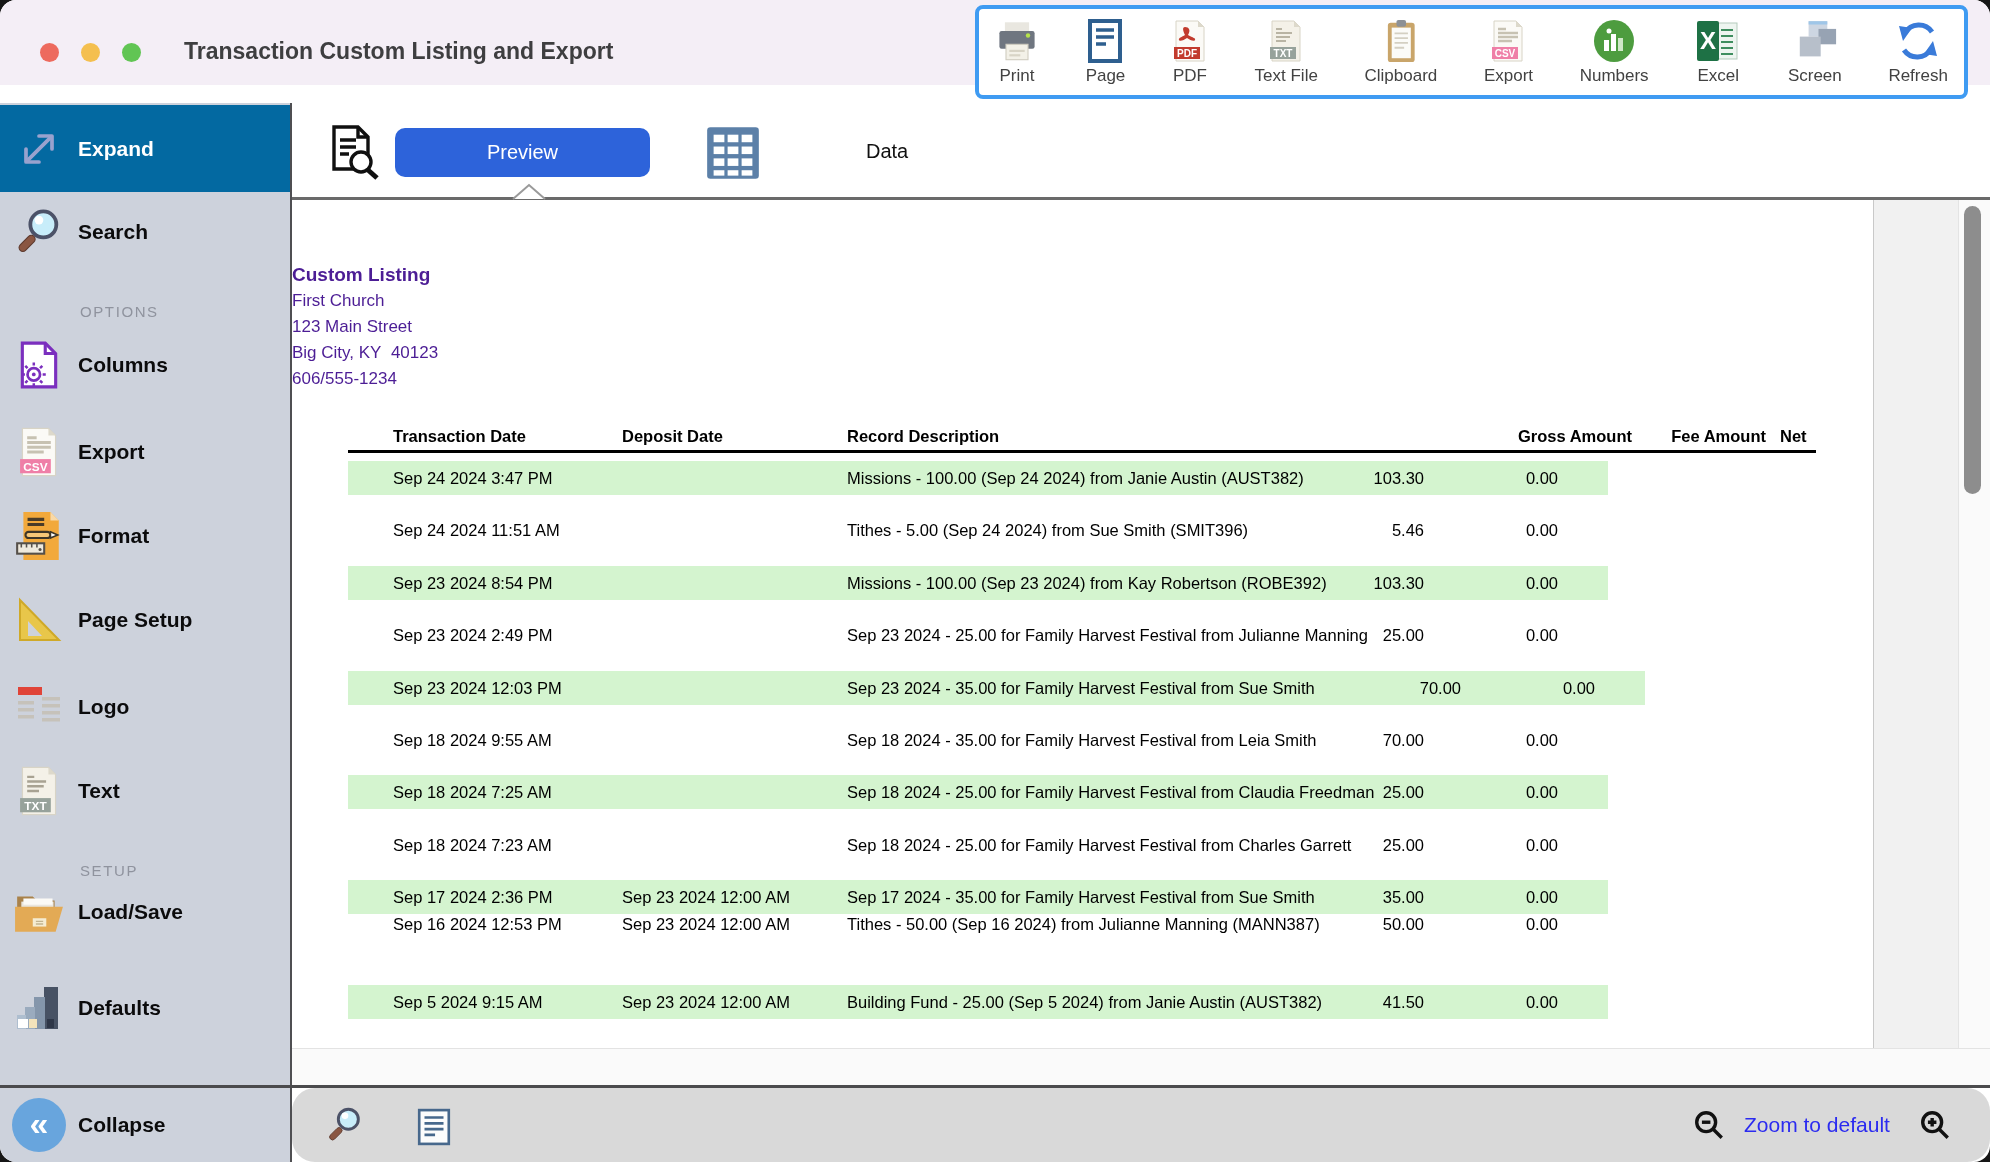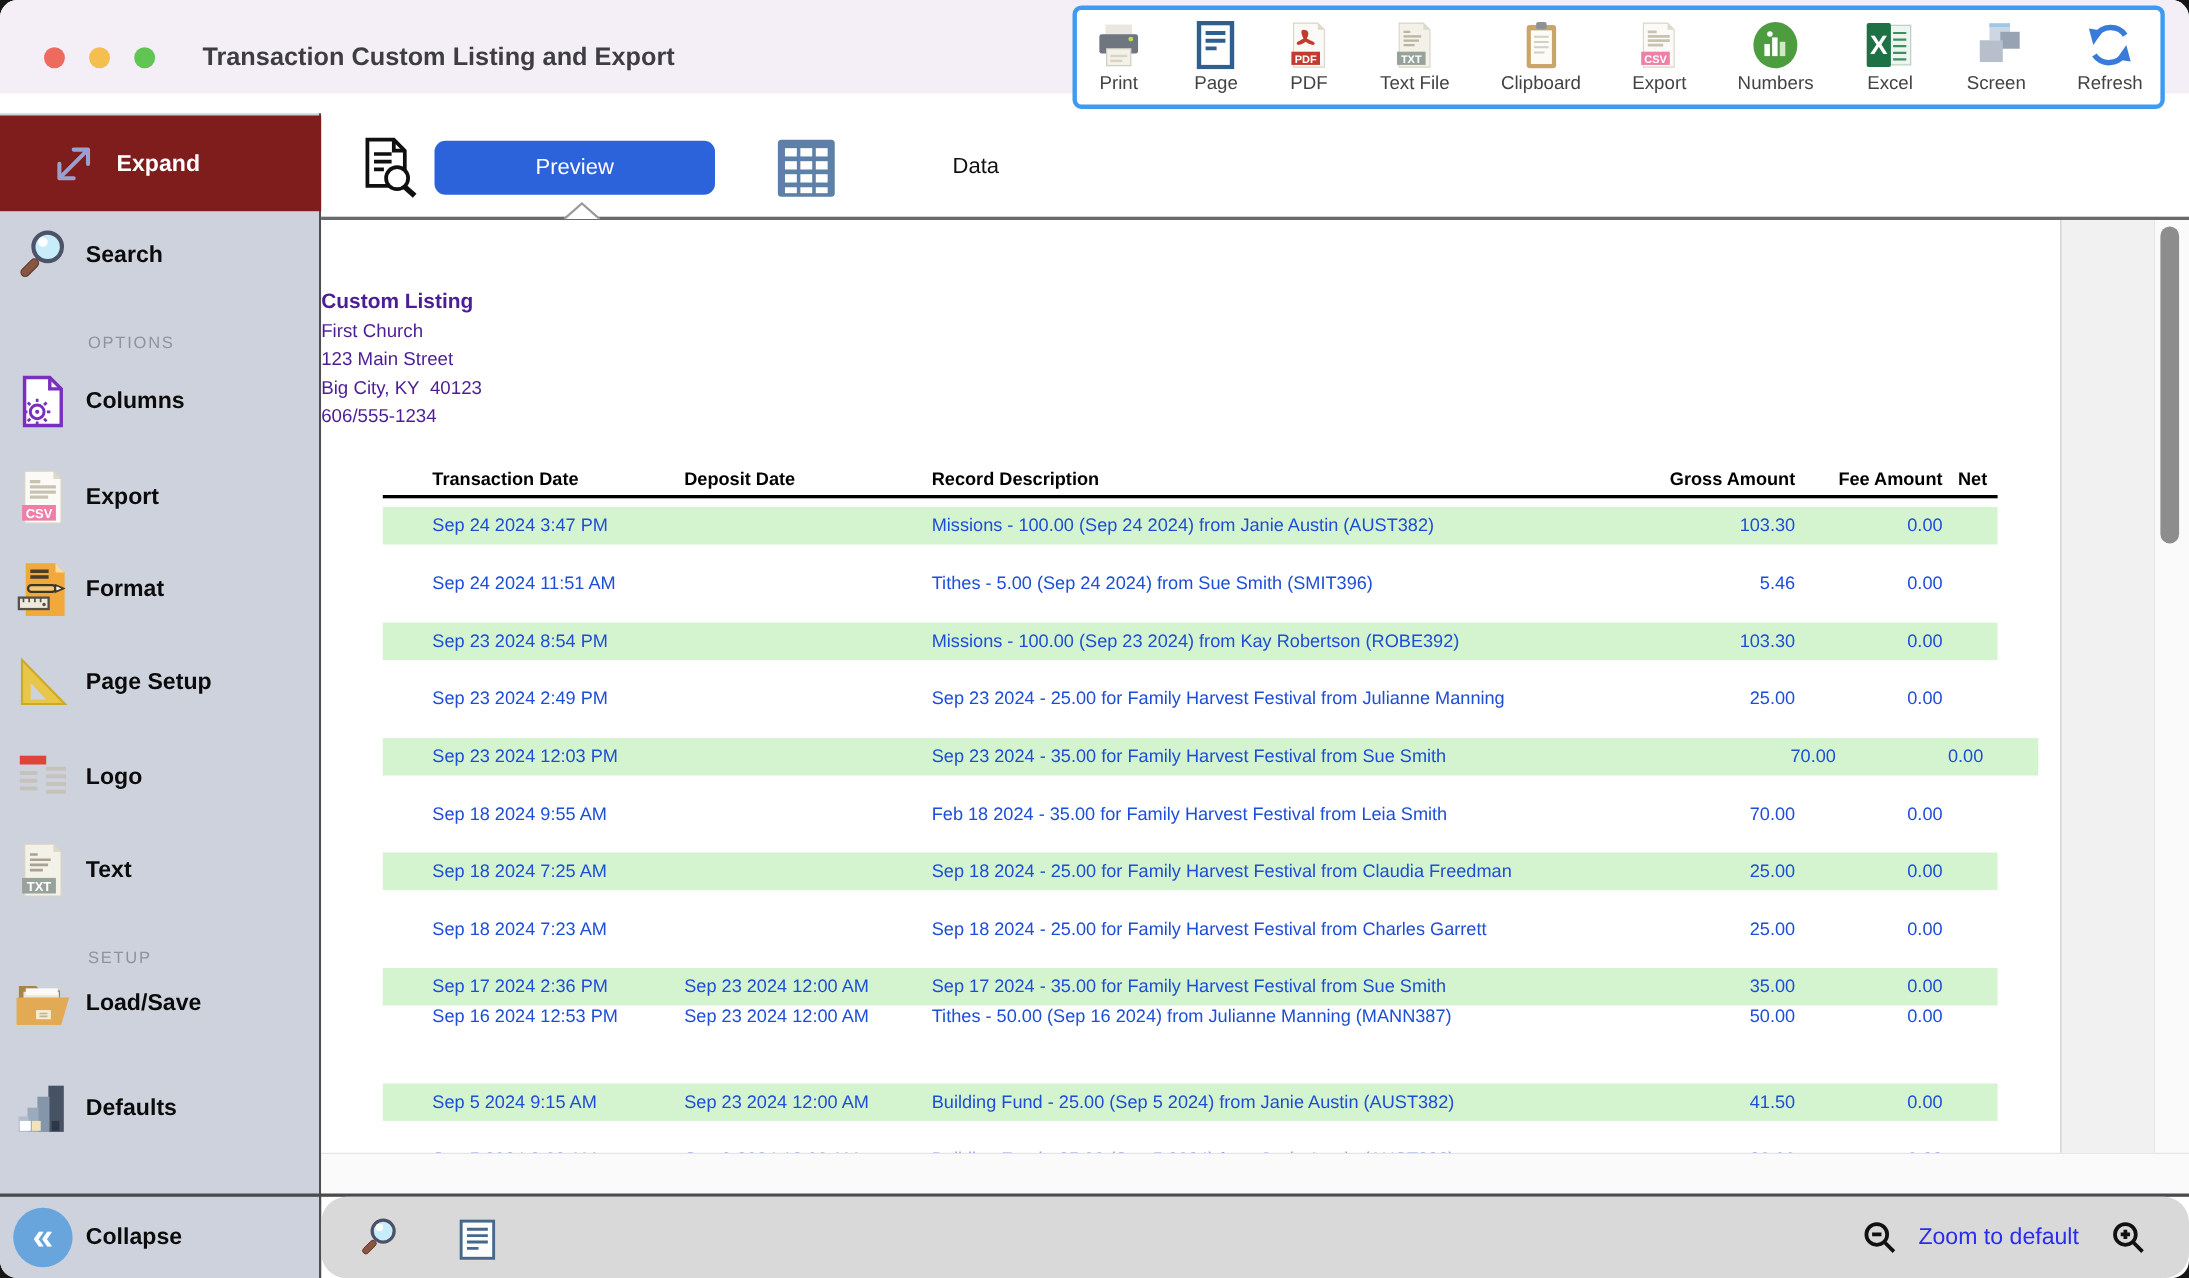--- a/index.html
+++ b/index.html
@@ -17,41 +17,41 @@
   .tbi{display:flex;flex-direction:column;align-items:center;gap:3px;cursor:default;}
   .tbi svg{height:44px;}
   .tbi .tlabel{font-size:17px;color:#424242;white-space:nowrap;}
 
   
   .sidebar{position:absolute;left:0;top:103px;width:292px;height:1059px;background:#cdd2dc;
     border-right:2px solid #4f4f52;box-sizing:border-box;}
   .sitem{position:absolute;left:0;width:100%;height:84px;display:flex;align-items:center;}
   .sicon{width:78px;display:flex;justify-content:center;align-items:center;flex:none;}
   .slabel{font-size:21px;font-weight:700;color:#0b0b0c;white-space:nowrap;}
-  .sitem.expand{background:#7f1d1d;height:87px;padding-left:28px;}
+  .sitem.expand{background:#0369a1;height:87px;}
   .sitem.expand .slabel{color:#fff;}
   .ssec{position:absolute;left:80px;font-size:15px;font-weight:400;color:#8f939e;letter-spacing:1.6px;margin-top:15px;}
 
   
   .tabbar{position:absolute;left:292px;top:103px;width:1698px;height:94px;background:#fff;}
   .divider{position:absolute;left:292px;top:197px;width:1698px;height:3px;background:#6a6a6a;}
   .preview-btn{position:absolute;left:103px;top:25px;width:255px;height:49px;background:#2d63da;
     border-radius:10px;color:#fff;font-size:20px;display:flex;align-items:center;justify-content:center;}
   .tab-label{position:absolute;font-size:20px;color:#101010;}
   .caret{position:absolute;left:219px;top:80px;z-index:5;}
 
   
   .content{position:absolute;left:292px;top:200px;width:1698px;height:848px;background:#fff;overflow:hidden;}
   .rep-head{position:absolute;left:0;top:62px;width:1581px;text-align:left;color:#4c1d95;}
   .rep-title{font-size:19px;font-weight:700;line-height:26px;}
   .rep-line{font-size:17px;line-height:26px;}
   .thead{position:absolute;left:56px;top:227px;width:1468px;height:22px;font-size:16.5px;font-weight:700;color:#000;}
   .thead span{position:absolute;white-space:nowrap;}
   .h-underline{position:absolute;left:56px;top:250px;width:1468px;height:3px;background:#000;}
-  .trow{position:absolute;left:56px;width:1468px;height:34px;font-size:16.5px;color:#1d4ed8;}
+  .trow{position:absolute;left:56px;width:1260px;height:34px;font-size:16.5px;color:#000000;}
   .trow.green{background:#d4f4cf;}
   .trow span{position:absolute;line-height:34px;white-space:nowrap;}
   .c-txn{left:45px;} .c-dep{left:274px;} .c-desc{left:499px;}
   .c-gross{right:184px;} .c-fee{right:50px;}
   .margin-strip{position:absolute;left:1873px;top:200px;width:85px;height:848px;background:#f1f1f1;border-left:1px solid #c9c9c9;box-sizing:border-box;}
   .gutter{position:absolute;left:1958px;top:200px;width:32px;height:848px;background:#fafafa;border-left:1px solid #e4e4e4;box-sizing:border-box;}
   .vthumb{position:absolute;left:1964px;top:206px;width:17px;height:288px;border-radius:9px;background:#8d8d8d;}
   .hstrip{position:absolute;left:292px;top:1048px;width:1698px;height:37px;background:#fafafa;border-top:1px solid #e3e3e3;box-sizing:border-box;}
 
   
@@ -410,21 +410,21 @@
         <div class="trow green" style="top: 470.6px; padding-left: 37px;">
           <span class="c-txn">Sep 23 2024 12:03 PM</span>
           <span class="c-dep"></span>
           <span class="c-desc">Sep 23 2024 - 35.00 for Family Harvest Festival from Sue Smith</span>
           <span class="c-gross">70.00</span>
           <span class="c-fee">0.00</span>
         </div>
         <div class="trow" style="top: 523px;">
           <span class="c-txn">Sep 18 2024 9:55 AM</span>
           <span class="c-dep"></span>
-          <span class="c-desc">Feb 18 2024 - 35.00 for Family Harvest Festival from Leia Smith</span>
+          <span class="c-desc">Sep 18 2024 - 35.00 for Family Harvest Festival from Leia Smith</span>
           <span class="c-gross">70.00</span>
           <span class="c-fee">0.00</span>
         </div>
         <div class="trow green" style="top: 575.4px;">
           <span class="c-txn">Sep 18 2024 7:25 AM</span>
           <span class="c-dep"></span>
           <span class="c-desc">Sep 18 2024 - 25.00 for Family Harvest Festival from Claudia Freedman</span>
           <span class="c-gross">25.00</span>
           <span class="c-fee">0.00</span>
         </div>

